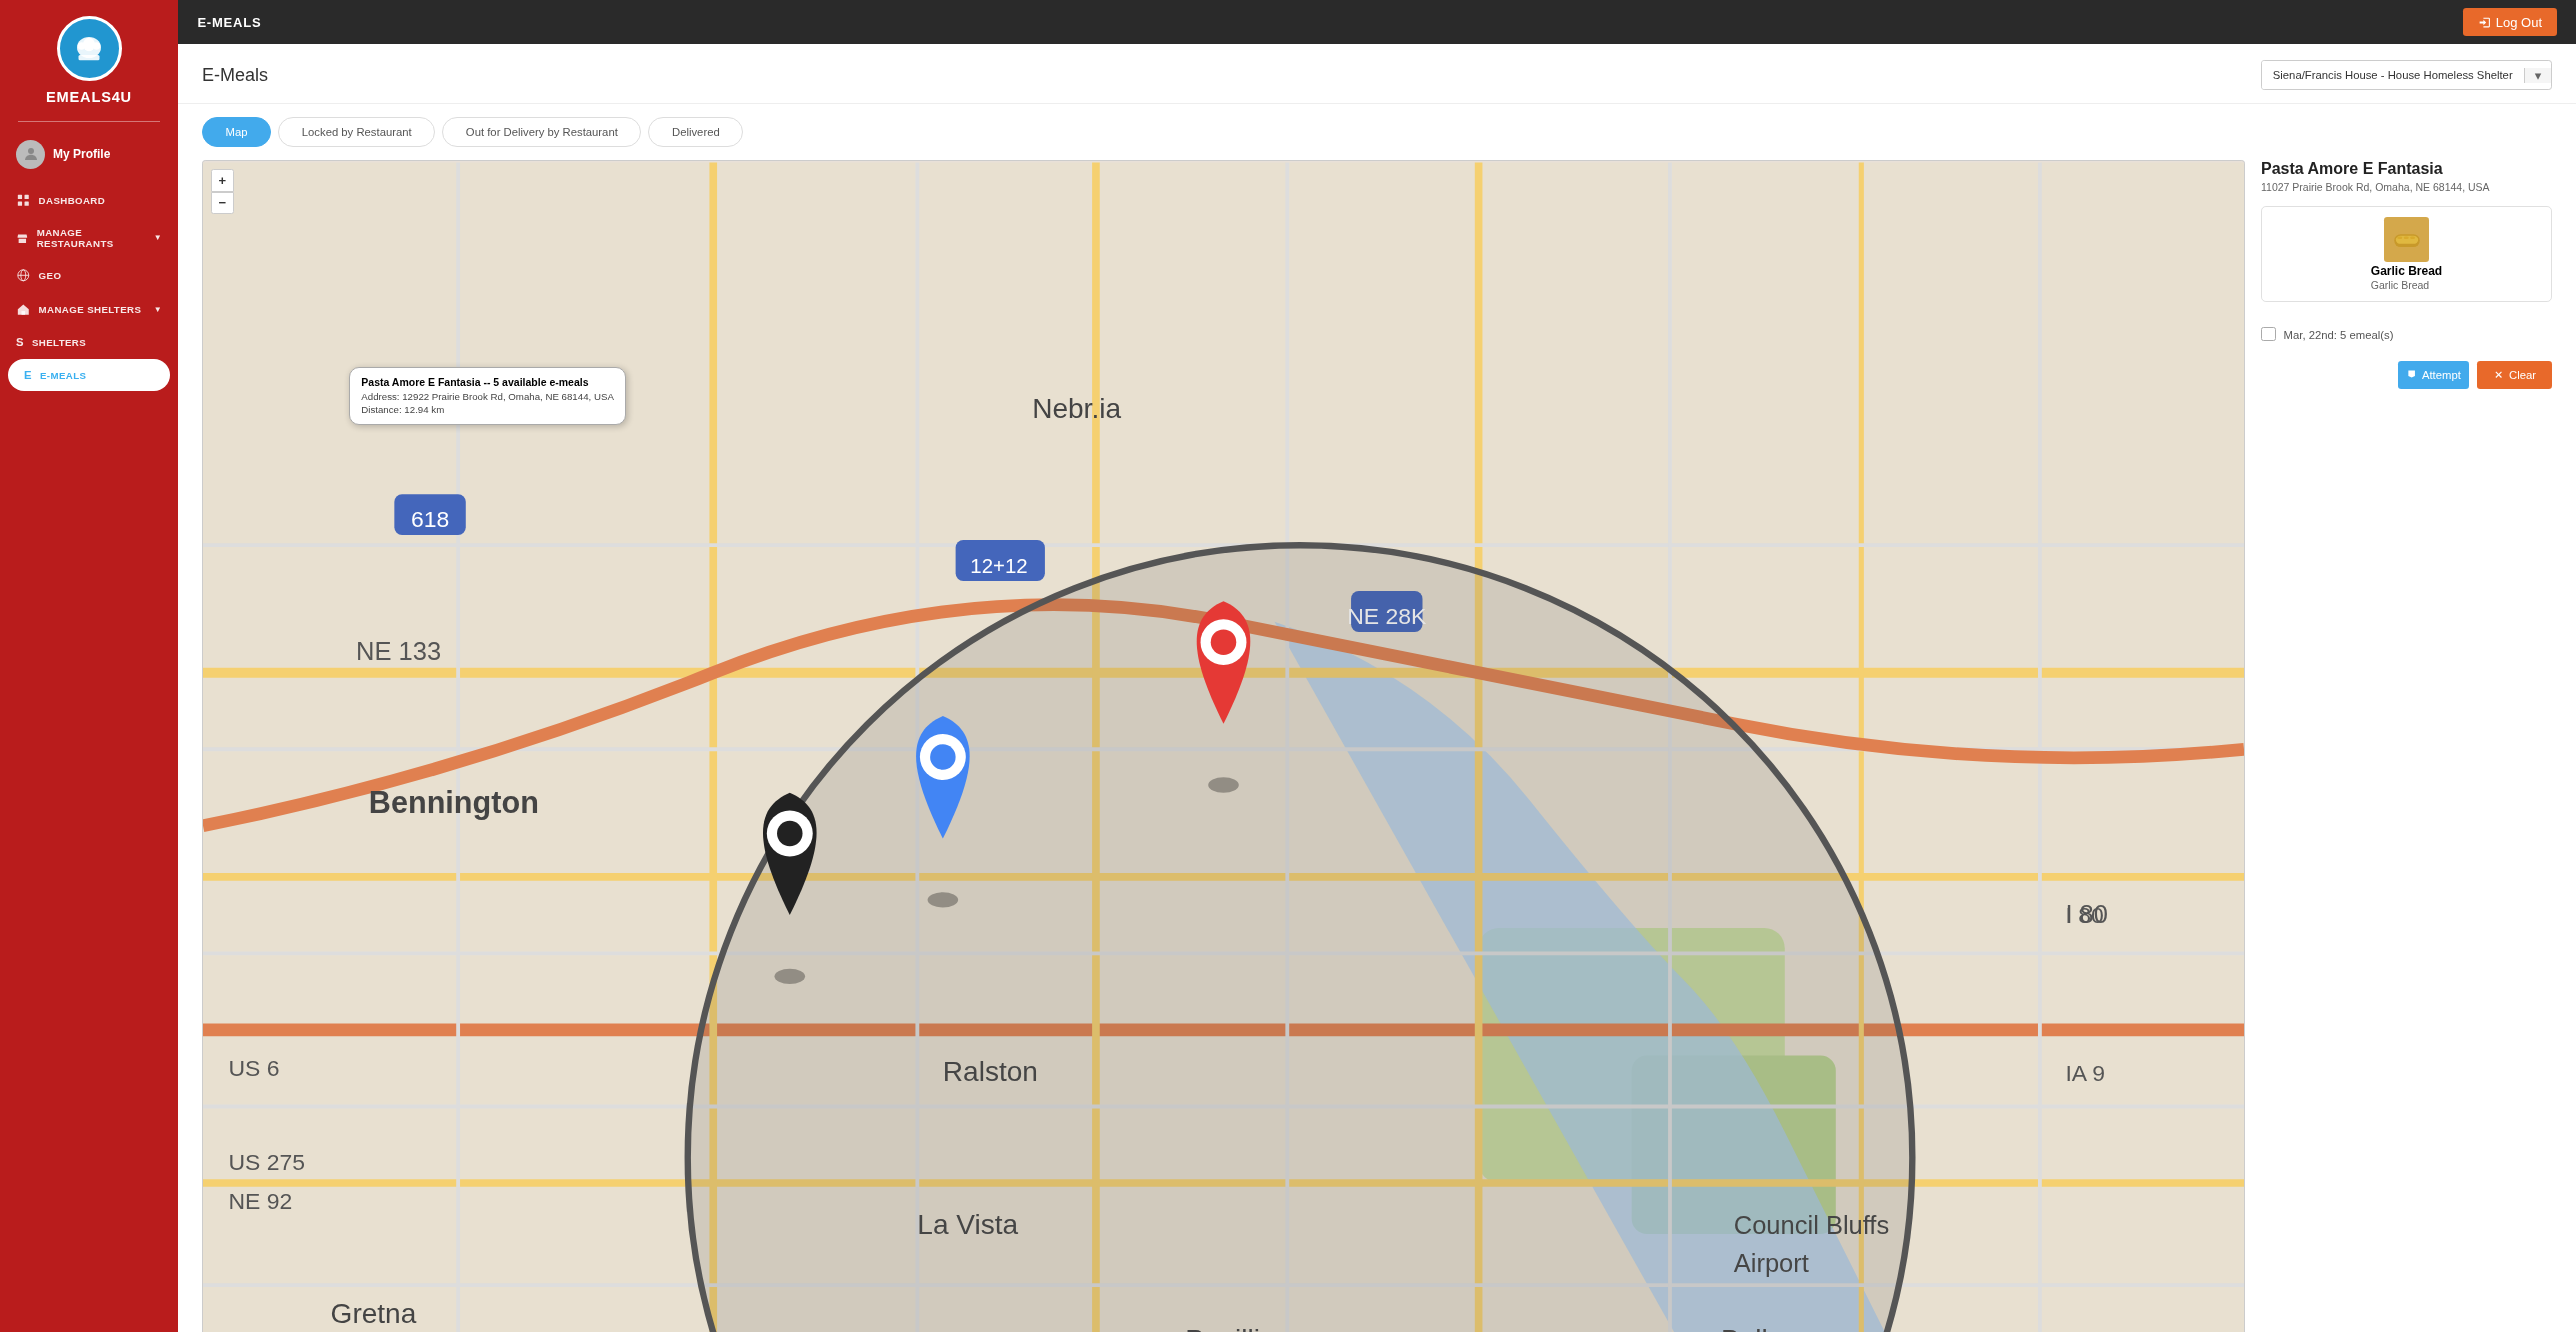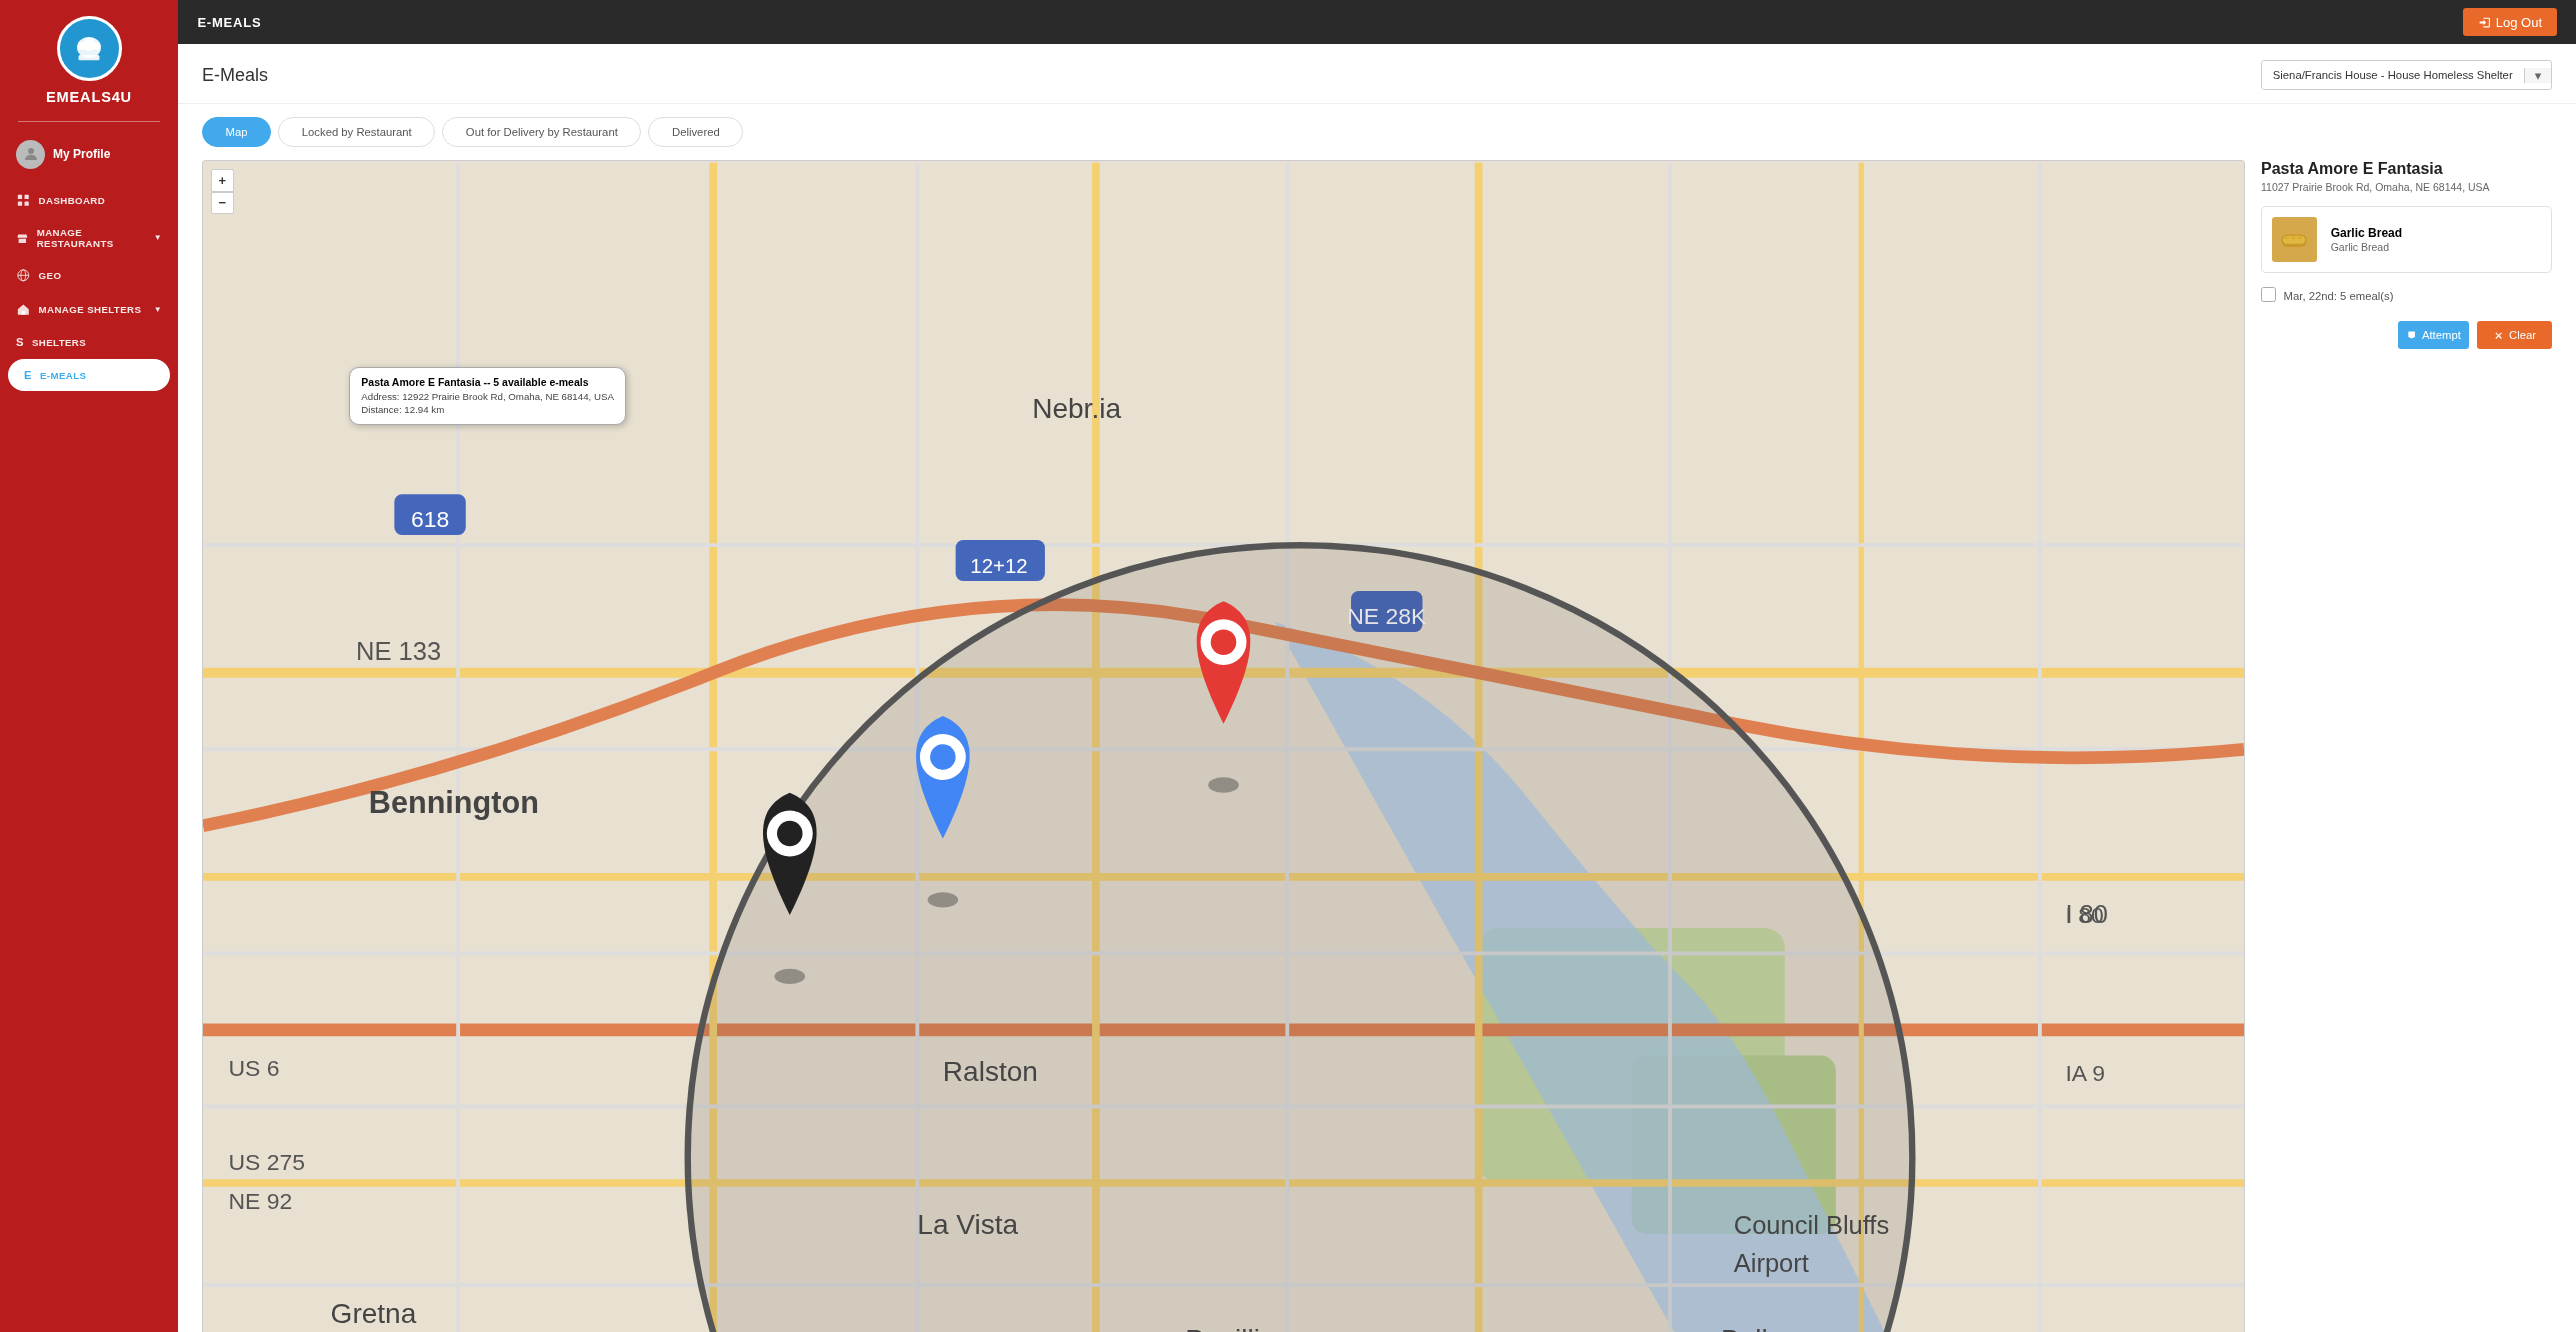--- a/index.html
+++ b/index.html
@@ -158,23 +158,24 @@
     
     .right-panel {
       width: 291px; min-width: 259px; padding-top: 0;
     }
     .restaurant-name {
       font-size: 16px; font-weight: bold; color: #222; margin-bottom: 3.2px;
     }
     .restaurant-address { font-size: 10.5px; color: #666; margin-bottom: 13px; }
 
     .meal-card {
-      display: flex; align-items: center; gap: 14px;
+      display: flex; align-items: center; gap: 2px;
       border: 0.8px solid #e0e0e0; border-radius: 4.9px; padding: 9.7px;
-      margin-bottom: 8px;
+      margin-bottom: 18px;
+      flex-direction: column;
     }
     .meal-img {
       width: 45px; height: 45px; border-radius: 3.2px; background: #d4a84b;
       overflow: hidden; display: flex; align-items: center; justify-content: center;
     }
     .meal-img svg { width: 32px; height: 32px; }
     .meal-info .meal-name { font-weight: bold; font-size: 12px; margin-bottom: 1.6px; }
     .meal-info .meal-desc { font-size: 10.5px; color: #666; }
 
     .emeal-row {

